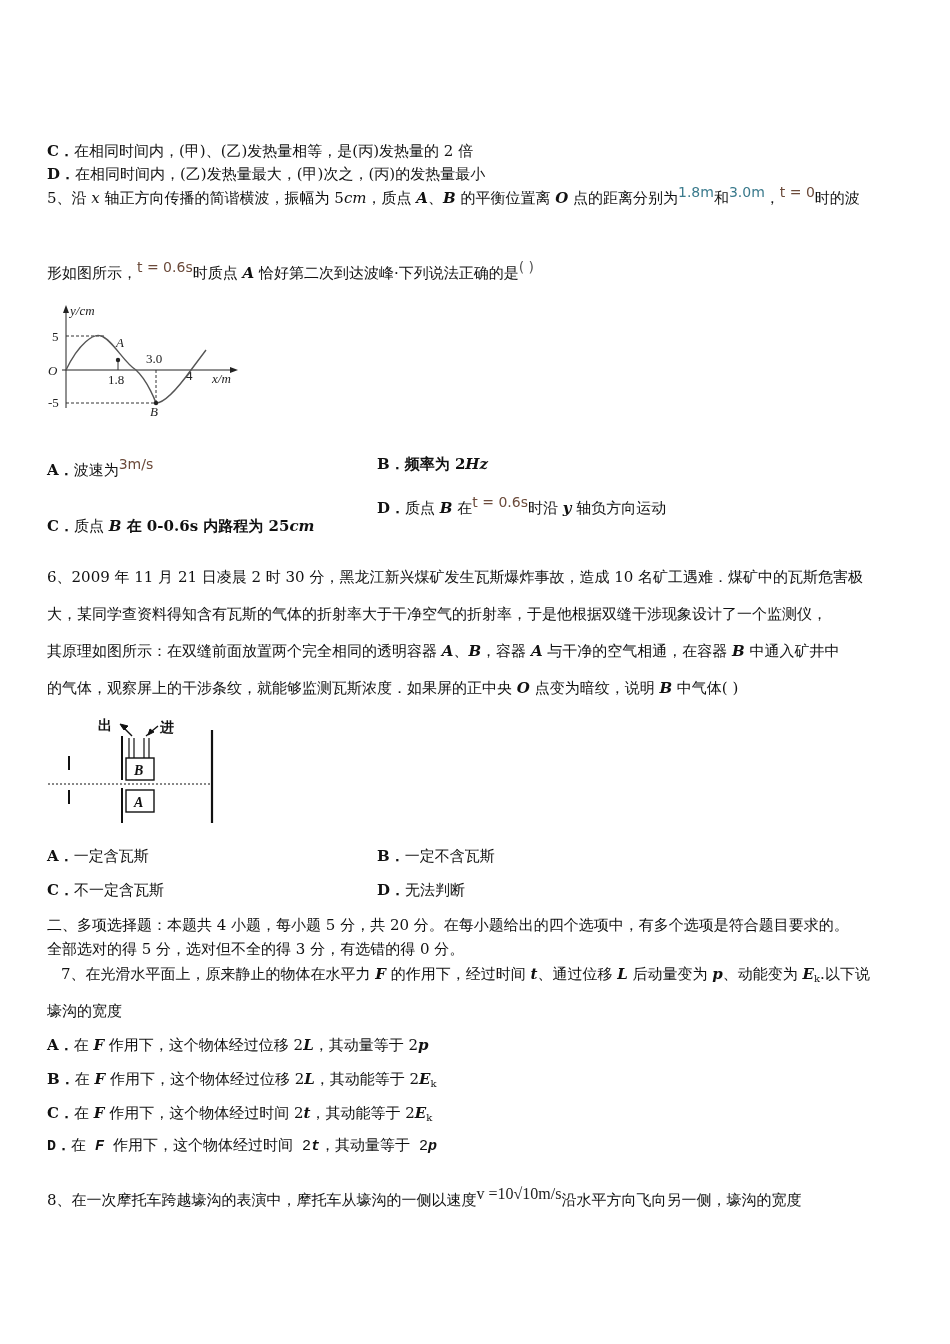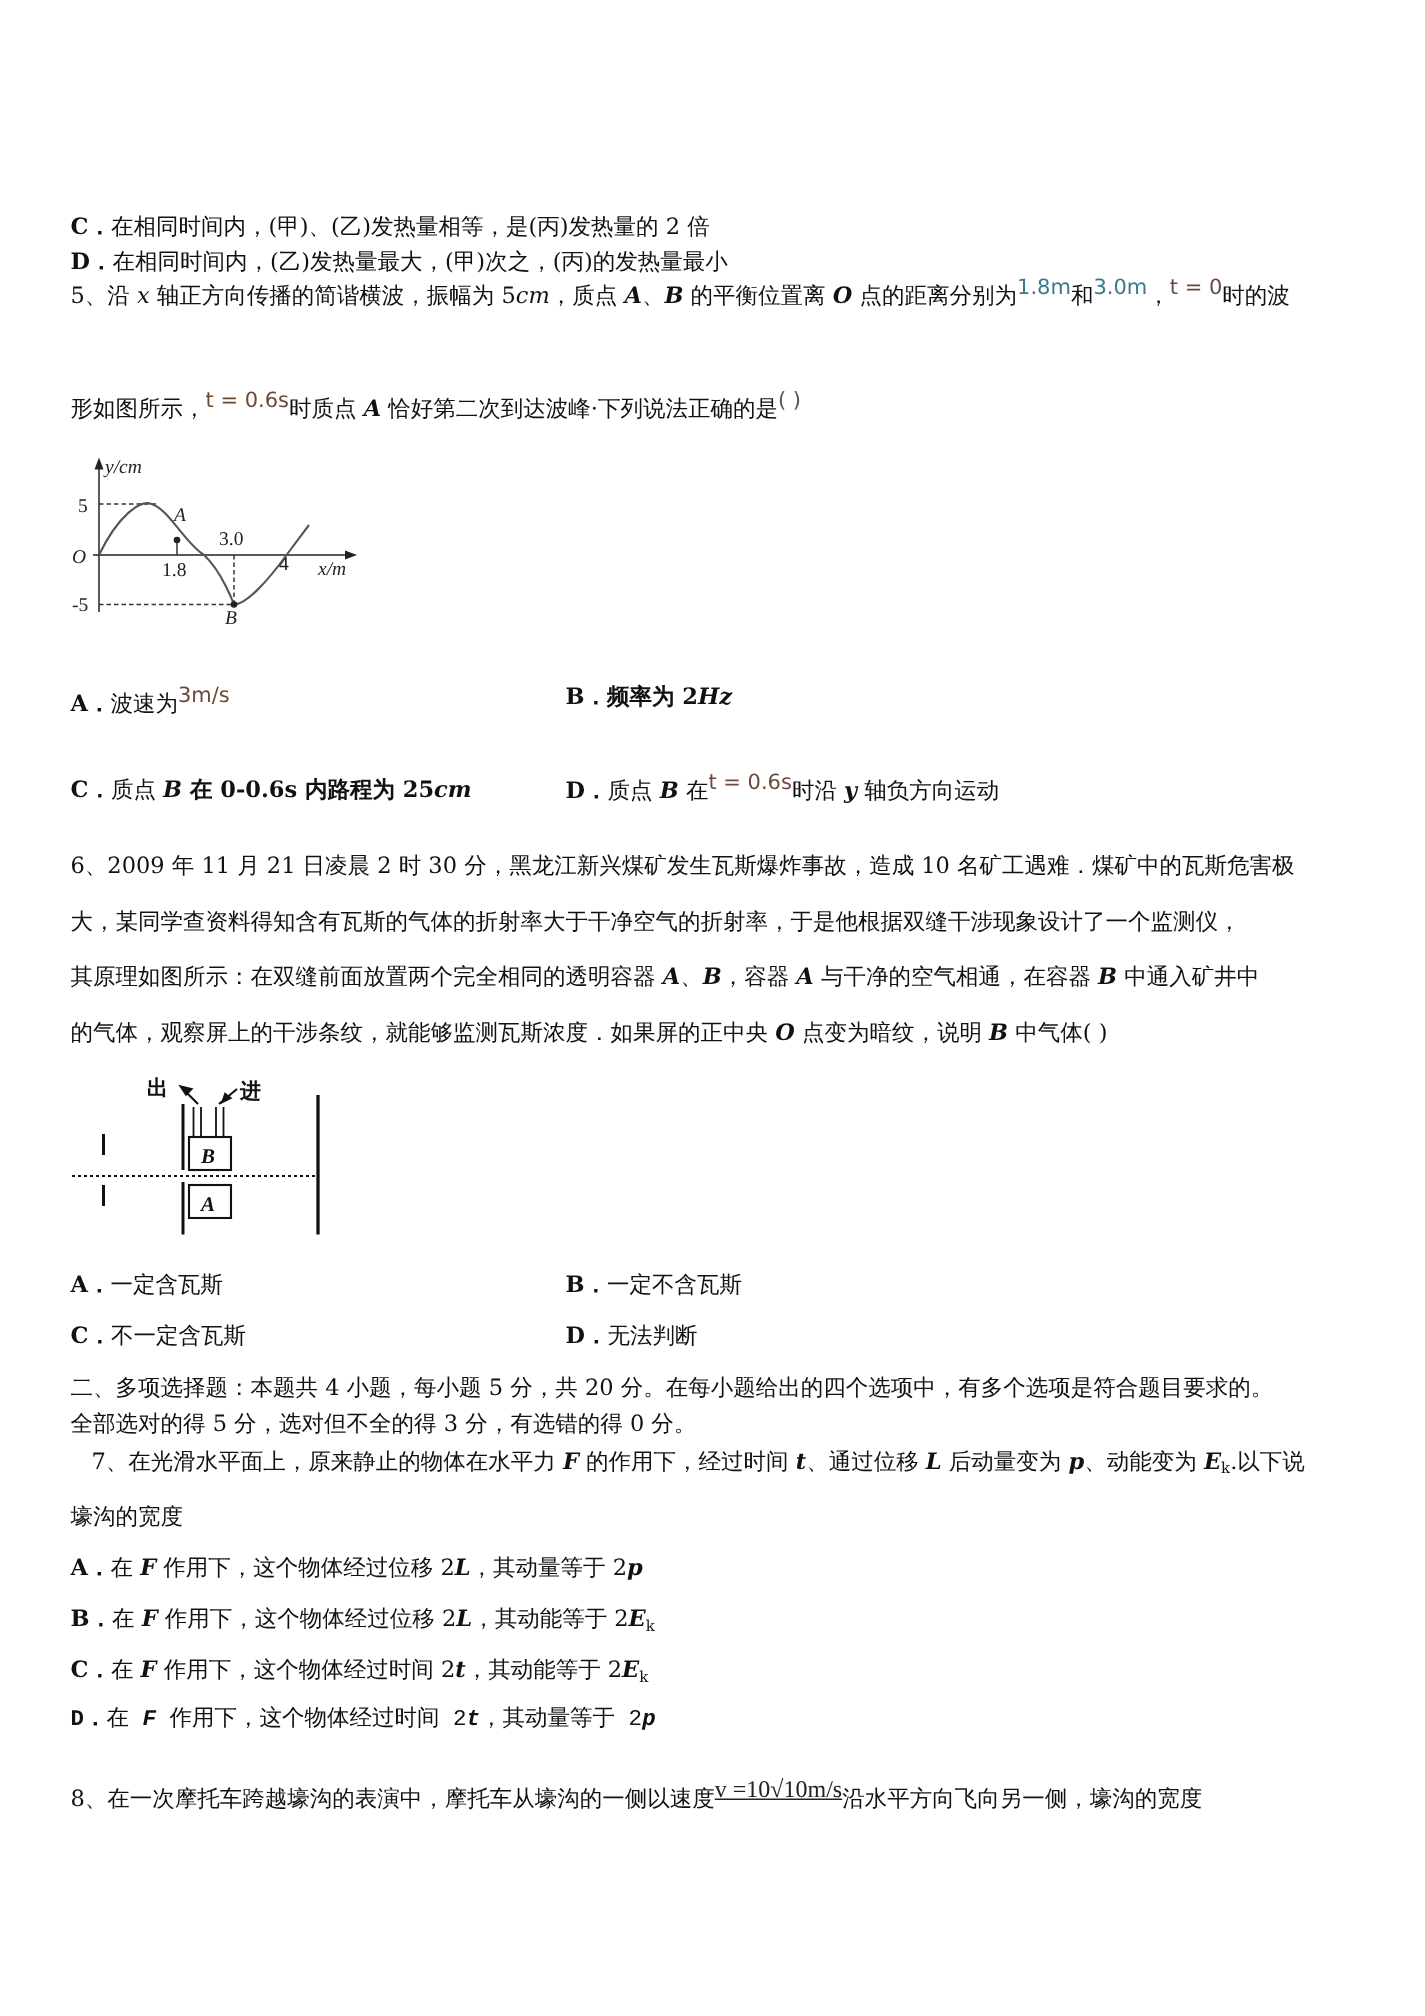--- a/index.html
+++ b/index.html
@@ -11,21 +11,21 @@
   .line {
     position: absolute; left: 47px; white-space: nowrap;
     font-size: 15px; line-height: 20px;
   }
   .b { font-weight: bold; }
   .i { font-style: italic; }
   .math { font-family: "DejaVu Sans", sans-serif; font-size: 14px; vertical-align: 6px; }
   .math-teal { color: #3a7a8c; }
   .math-brown { color: #6b4a3a; }
   .math-gray { color: #555; }
-  .math-black { color: #222; font-family: "Liberation Serif", serif; font-size: 16px; text-decoration: underline; }
+  .math-black { color: #222; font-family: "Liberation Serif", serif; font-size: 16px; }
   .sub { font-size: 10px; vertical-align: -3px; }
   .figure { position: absolute; }
   .col2 { left: 377px; }
 </style>
 </head>
 <body>
 
 <div class="line" style="top:102px;margin-top:39px;">
   <span class="b">C．</span><span>在相同时间内，(甲)、(乙)发热量相等，是(丙)发热量的 2 倍</span>
 </div>
@@ -72,21 +72,21 @@
 
 <div class="line" style="top:454px;">
   <span class="b">A．</span><span>波速为</span><span class="math math-brown">3m/s</span>
 </div>
 <div class="line col2" style="top:454px;">
   <span class="b">B．</span><span class="b">频率为 2</span><span class="b i">Hz</span>
 </div>
 <div class="line" style="top:516px;">
   <span class="b">C．</span><span>质点 </span><span class="i b">B</span><span class="b"> 在 0-0.6s 内路程为 25</span><span class="b i">cm</span>
 </div>
-<div class="line col2" style="top:512px;">
+<div class="line col2" style="top:492px;">
   <span class="b">D．</span><span>质点 </span><span class="i b">B</span><span> 在</span><span class="math math-brown">t = 0.6s</span><span>时沿 </span><span class="i b">y</span><span> 轴负方向运动</span>
 </div>
 
 <div class="line" style="top:567px;"><span>6、2009 年 11 月 21 日凌晨 2 时 30 分，黑龙江新兴煤矿发生瓦斯爆炸事故，造成 10 名矿工遇难．煤矿中的瓦斯危害极</span></div>
 <div class="line" style="top:604px;"><span>大，某同学查资料得知含有瓦斯的气体的折射率大于干净空气的折射率，于是他根据双缝干涉现象设计了一个监测仪，</span></div>
 <div class="line" style="top:641px;">
   <span>其原理如图所示：在双缝前面放置两个完全相同的透明容器 </span><span class="i b">A</span><span>、</span><span class="i b">B</span><span>，容器 </span><span class="i b">A</span><span> 与干净的空气相通，在容器 </span><span class="i b">B</span><span> 中通入矿井中</span>
 </div>
 <div class="line" style="top:678px;">
   <span>的气体，观察屏上的干涉条纹，就能够监测瓦斯浓度．如果屏的正中央 </span><span class="i b">O</span><span> 点变为暗纹，说明 </span><span class="i b">B</span><span> 中气体(        )</span>

